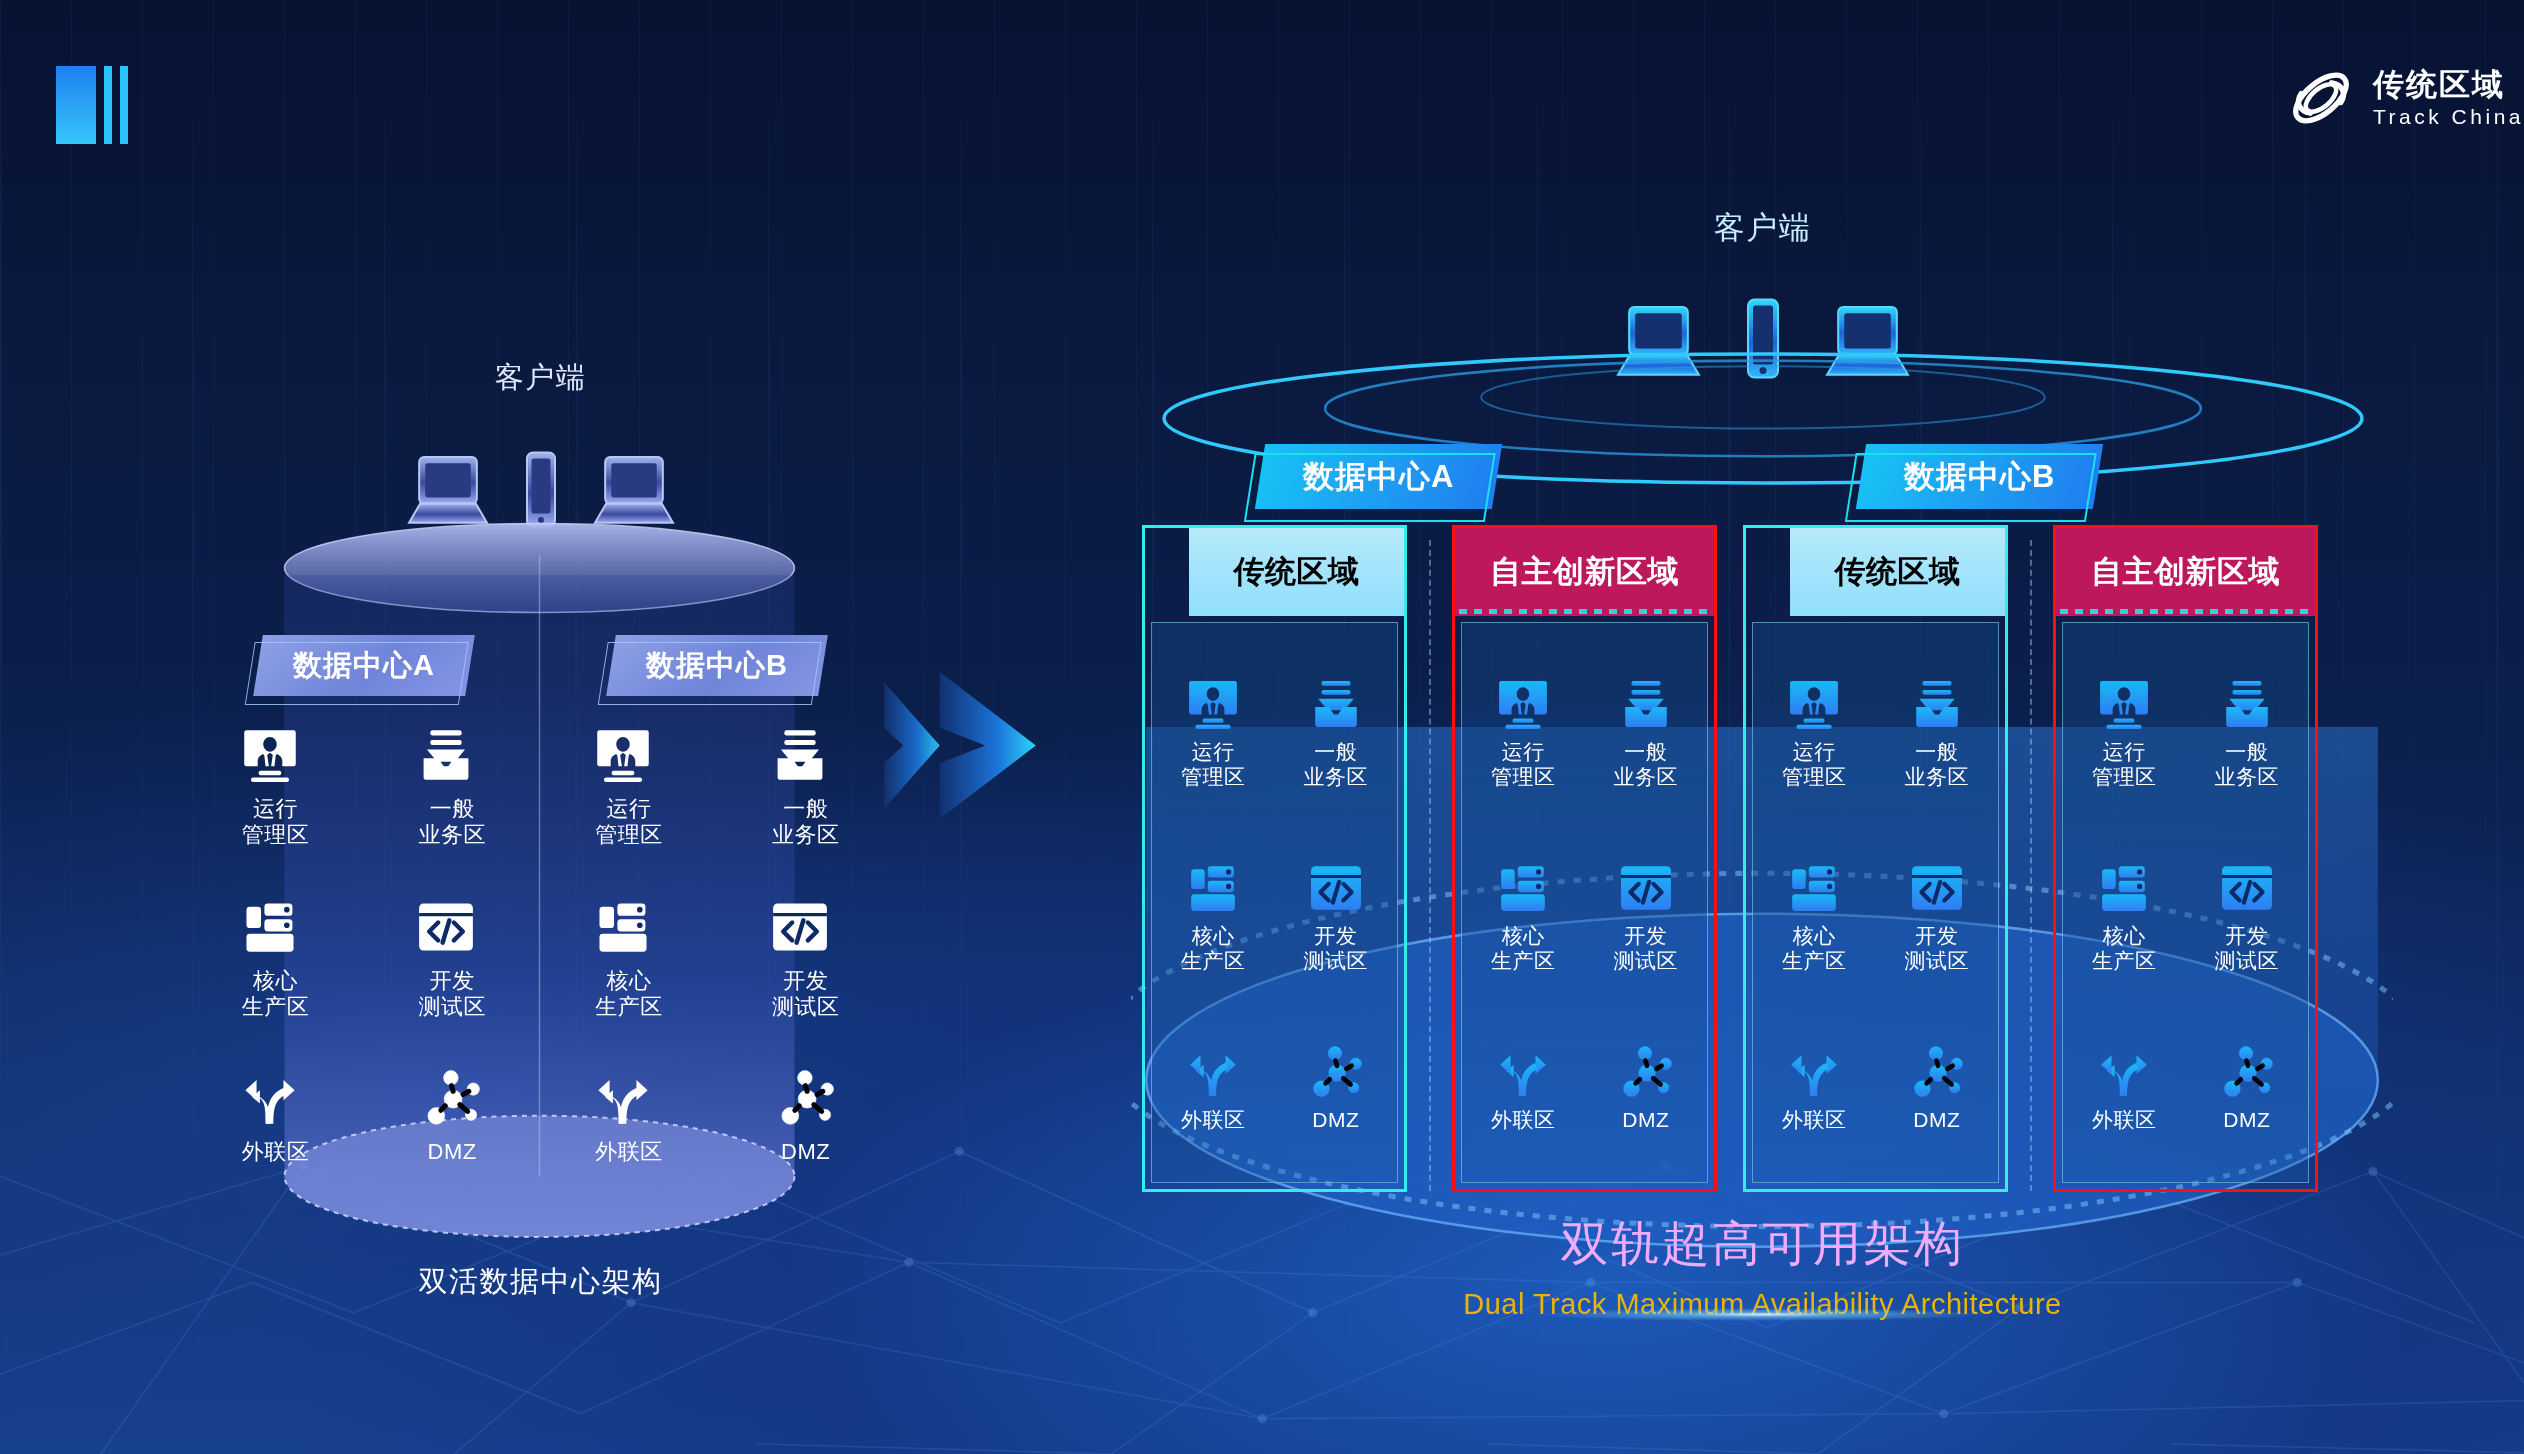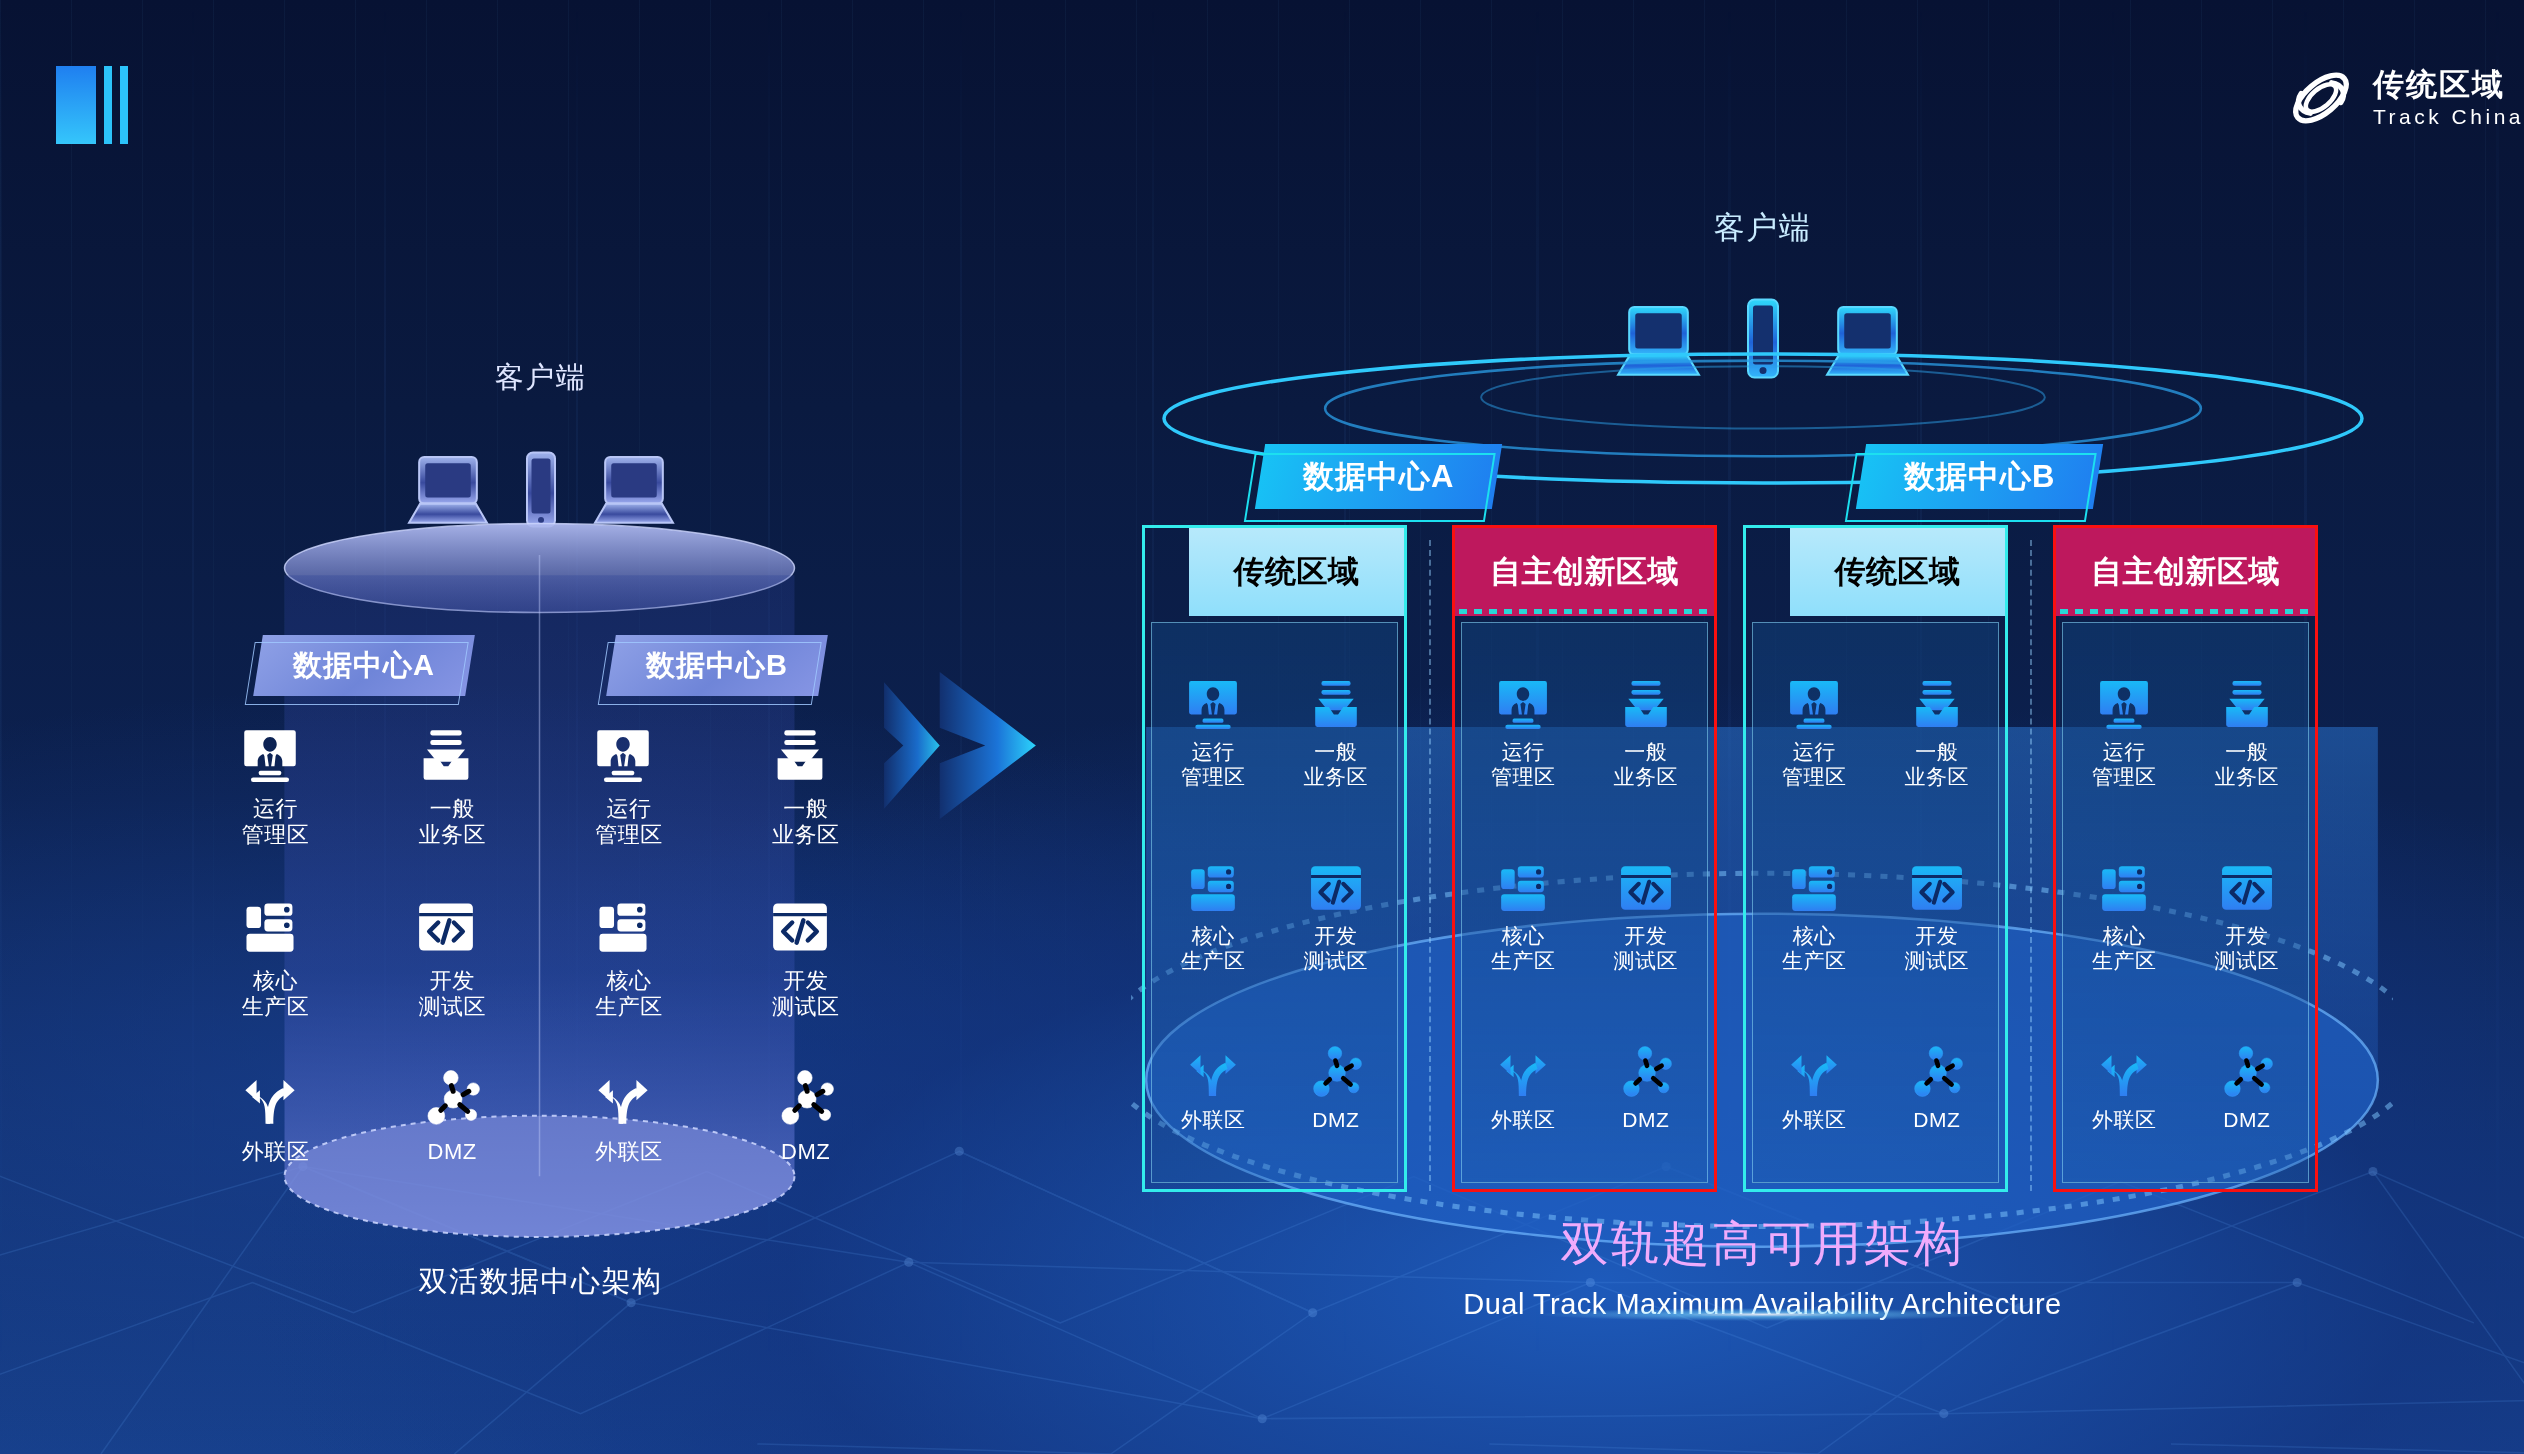--- a/index.html
+++ b/index.html
@@ -128,21 +128,21 @@
     background:linear-gradient(180deg, rgba(16,62,120,.55) 0%, rgba(22,78,150,.42) 55%, rgba(28,92,170,.30) 100%);
     display:flex; flex-direction:column; justify-content:space-around; padding:19px 0 13px; }
   .zrow{ display:flex; }
   .zcell{ flex:1; display:flex; flex-direction:column; align-items:center; }
   .zcell .icon{ width:52px; height:52px; }
   .zcell .lbl{ margin-top:10px; font-size:21px; color:#ffffff; line-height:1.18; text-align:center; letter-spacing:0.5px; }
   .dash-sep{ position:absolute; top:15px; width:0; height:651px; border-left:2px dashed rgba(150,210,255,.45); }
 
   .r-footer{ position:absolute; left:0; right:0; top:1020px; text-align:center; }
   .r-foot-cn{ font-size:48px; font-weight:normal; color:#f0abfc; letter-spacing:2.5px; }
-  .r-foot-en{ margin-top:12px; font-size:29px; color:#ffffff; letter-spacing:0.5px; }
+  .r-foot-en{ margin-top:12px; font-size:29px; color:#eab308; letter-spacing:0.5px; }
   .r-glow{ position:absolute; left:50%; transform:translateX(-50%); top:1116px;
     width:454px; height:13px;
     background:radial-gradient(ellipse at center, rgba(255,255,255,.85) 0%, rgba(120,215,255,.55) 25%, rgba(40,140,255,0) 70%); }
 </style>
 </head>
 <body>
 
 <div class="bg-base"></div>
 <div class="bg-vlines"></div>
 <div class="bg-vlines2"></div>

